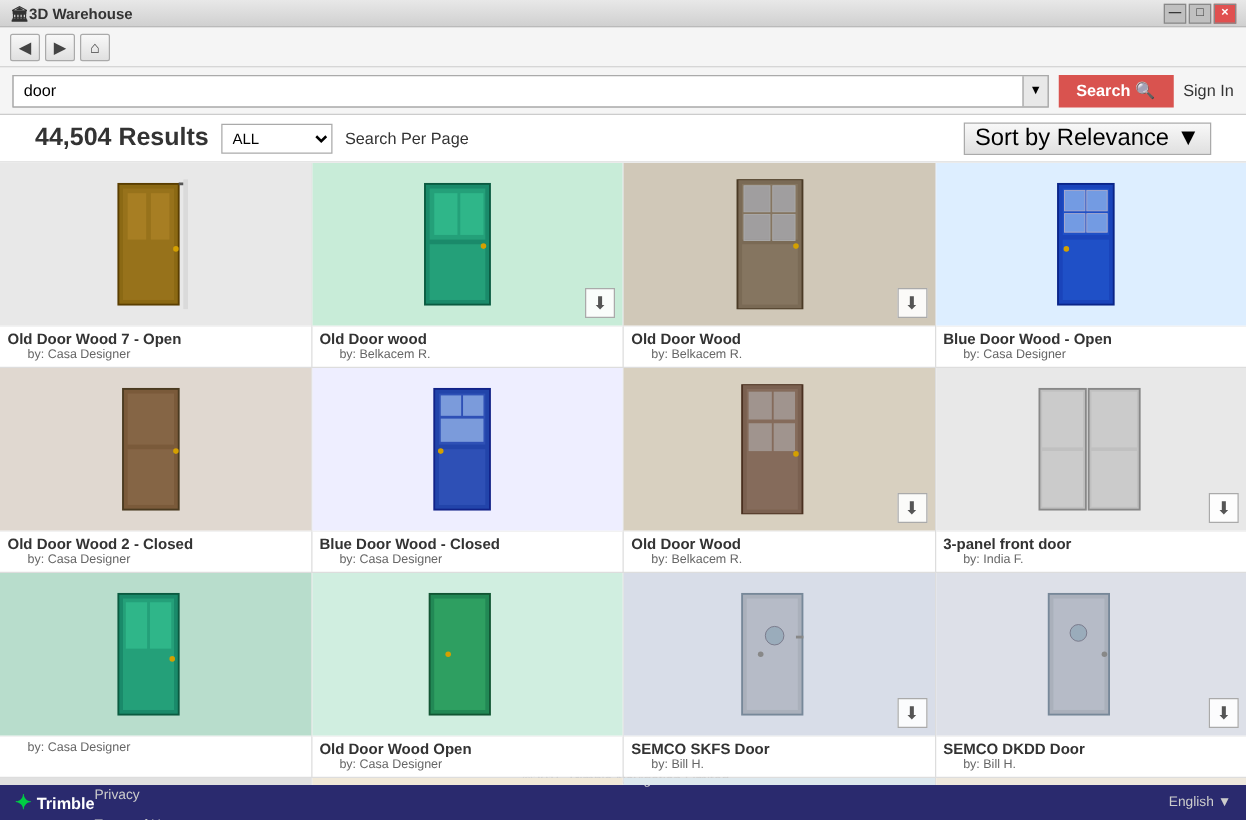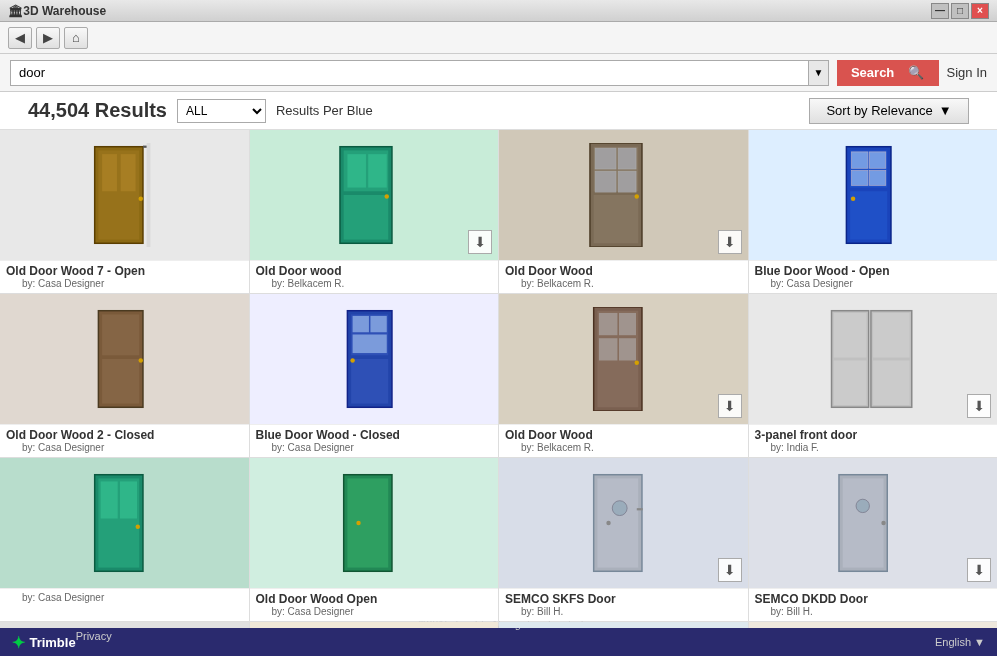--- a/index.html
+++ b/index.html
@@ -61,21 +61,21 @@
     }
     #search-input {
       flex: 1; border: none; outline: none; padding: 0 8px; font-size: 13px; height: 100%;
     }
     #search-dropdown-btn {
       width: 20px; height: 100%; background: #e8e8e8; border-left: 1px solid #aaa;
       display: flex; align-items: center; justify-content: center; cursor: pointer; font-size: 10px;
     }
     #search-button {
       background: #d9534f; color: white; border: none; height: 26px; padding: 0 14px;
-      font-size: 13px; font-weight: bold; cursor: pointer; display: flex; align-items: center; gap: 14px;
+      font-size: 13px; font-weight: bold; cursor: pointer; display: flex; align-items: center; gap: 4px;
     }
     #signin-link {
       margin-left: auto; font-size: 13px; color: #333; cursor: pointer; 
     }
 
     
     #results-bar {
       background: white;
       height: 38px;
       display: flex;
@@ -86,21 +86,21 @@
     }
     #results-count { font-size: 20px; font-weight: bold; color: #333; }
     #filter-select {
       height: 24px; border: 1px solid #aaa; background: white; font-size: 12px; padding: 0 4px;
       cursor: pointer; appearance: auto;
     }
     #results-per-page-label { font-size: 13px; color: #333; }
     #sort-dropdown {
       margin-left: auto; height: 26px; border: 1px solid #aaa;
       background: linear-gradient(to bottom, #f8f8f8, #e0e0e0);
-      font-size: 13px; padding: 0 8px; cursor: pointer; display: flex; align-items: center; gap: 6px;
+      font-size: 19px; padding: 0 8px; cursor: pointer; display: flex; align-items: center; gap: 6px;
       min-width: 160px; justify-content: center;
     }
 
     
     #grid-area {
       flex: 1;
       overflow-y: auto;
       background: white;
       display: grid;
       grid-template-columns: repeat(4, 1fr);
@@ -196,21 +196,21 @@
   <span id="signin-link">Sign In</span>
 </div>
 
 <div id="results-bar">
   <span id="results-count">44,504 Results</span>
   <select id="filter-select">
     <option>ALL</option>
     <option>Models</option>
     <option>Collections</option>
   </select>
-  <span id="results-per-page-label">Results Per Blue</span>
+  <span id="results-per-page-label">Search Per Page</span>
   <div id="sort-dropdown">
     <span>Sort by Relevance</span>
     <span>▼</span>
   </div>
 </div>
 
 <div id="grid-area">
 <div class="grid-item">
       <div class="img-area" style="background: rgb(232, 232, 232);">
         <svg viewBox="0 0 100 140" xmlns="http://www.w3.org/2000/svg">

